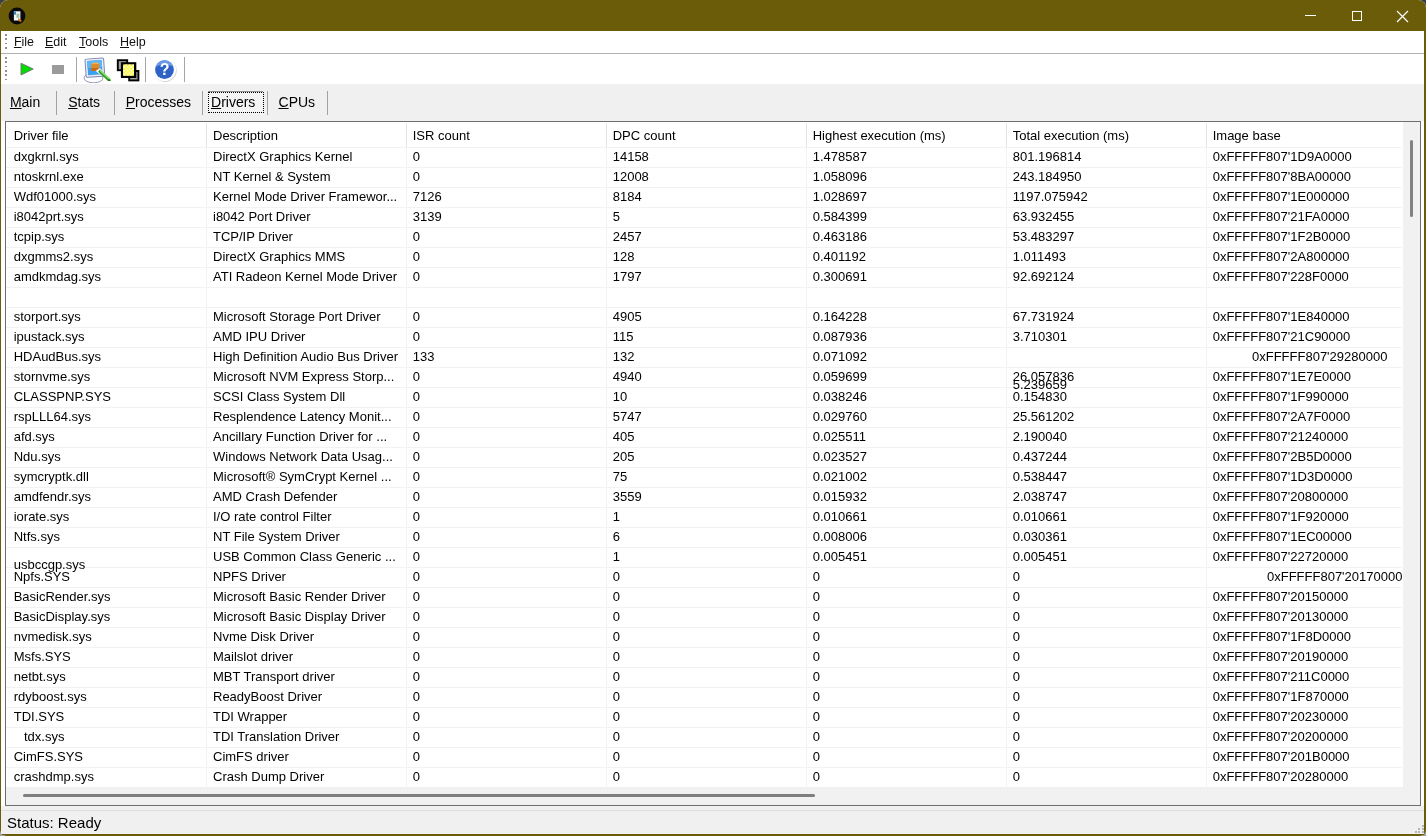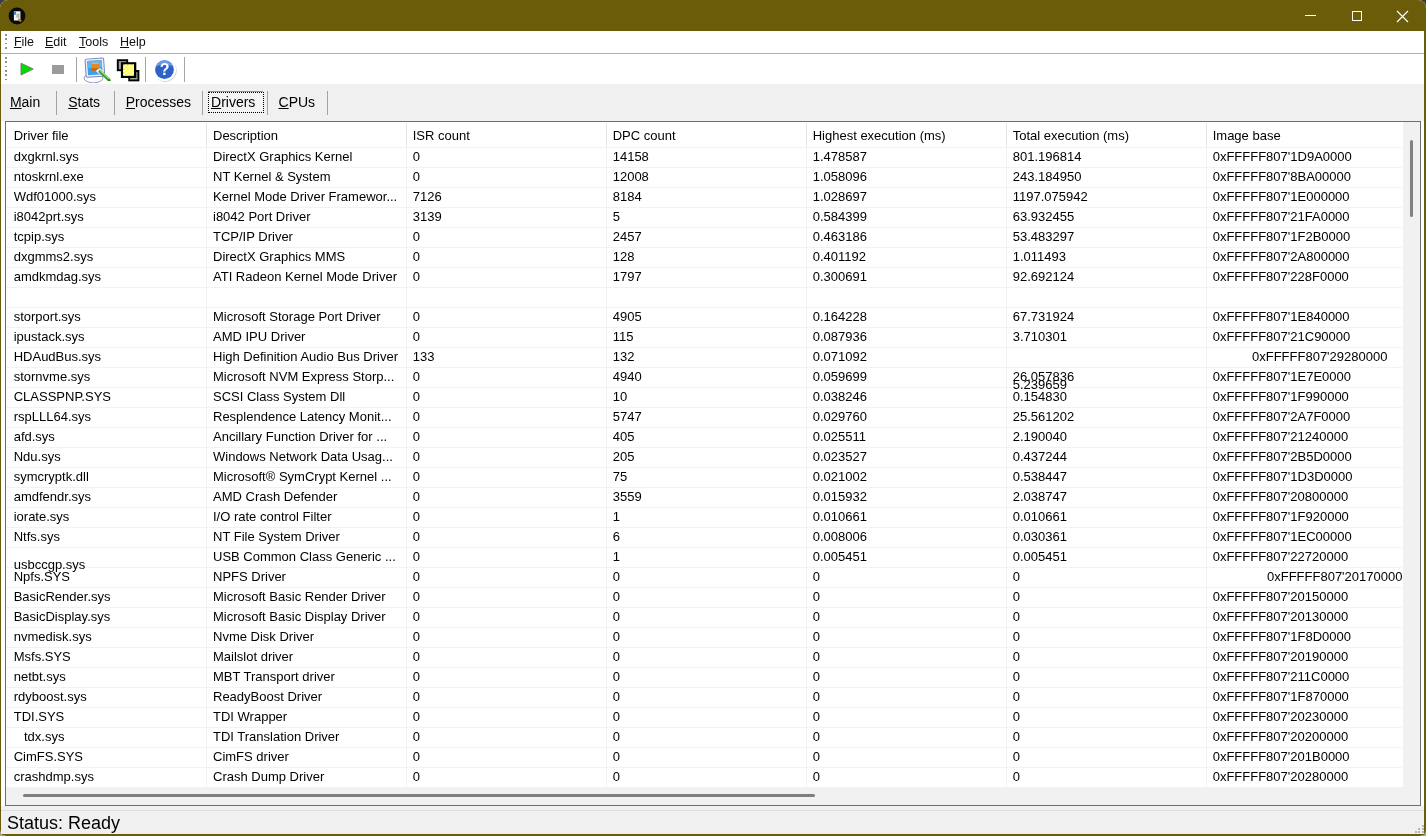--- a/index.html
+++ b/index.html
@@ -438,21 +438,21 @@
       <span class="cell" style="left:806.7px;">0</span>
       <span class="cell" style="left:1006.7px;">0</span>
       <span class="cell" style="left:1206.7px;">0xFFFFF807'20280000</span>
     </div>
 <div class="abs" style="left:1402.5px;top:121.5px;width:17.5px;height:683px;background:#f1f1f1;"></div>
 <div class="abs" style="left:1409.5px;top:140px;width:3px;height:76.5px;background:#828282;border-radius:2px;"></div>
 <div class="abs" style="left:6px;top:786.5px;width:1396.5px;height:18px;background:#f1f1f1;"></div>
 <div class="abs" style="left:23px;top:794px;width:792px;height:3px;background:#7e7e7e;border-radius:2px;"></div>
 <div class="abs" style="left:1px;top:805.5px;width:1423px;height:28.5px;background:#f0f0f0;"></div>
 <div class="abs" style="left:1px;top:809.5px;width:1423px;height:1px;background:#dedede;"></div>
-<div class="abs" style="left:7px;top:812px;height:22px;line-height:22px;font-size:18px;color:#000;">Status: Ready</div>
+<div class="abs" style="left:7px;top:812px;height:22px;line-height:22px;font-size:15px;color:#000;">Status: Ready</div>
 <div class="dot" style="left:1421.6px;top:824.8px;"></div>
 <div class="dot" style="left:1418.4px;top:828px;"></div>
 <div class="dot" style="left:1421.6px;top:828px;"></div>
 <div class="dot" style="left:1415.2px;top:831.2px;"></div>
 <div class="dot" style="left:1418.4px;top:831.2px;"></div>
 <div class="dot" style="left:1421.6px;top:831.2px;"></div>
 <div class="abs" style="left:0;top:31px;width:1px;height:805px;background:#6b5c0a;"></div>
 <div class="abs" style="left:1424.3px;top:31px;width:1.7px;height:805px;background:#6b5c0a;"></div>
 <div class="abs" style="left:0;top:834px;width:1426px;height:2px;background:#6b5c0a;"></div>
 </div>

